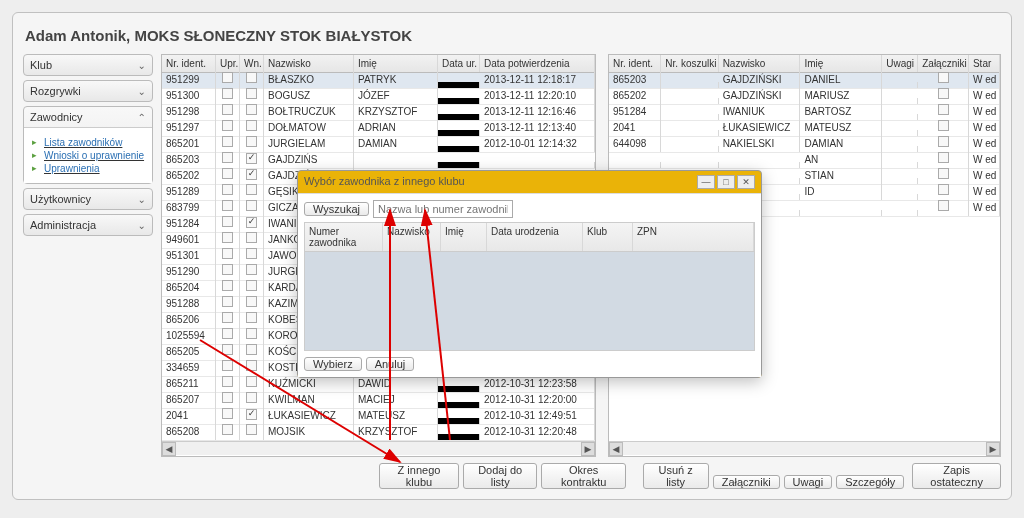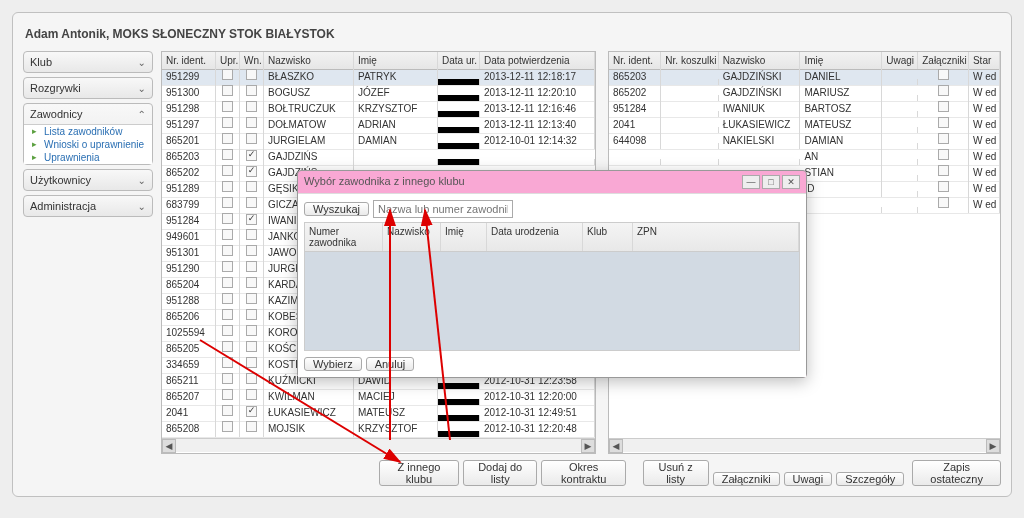--- a/index.html
+++ b/index.html
@@ -16,43 +16,44 @@
     overflow: hidden;
   }
   .frame {
     border: 1px solid #c0c0c0;
     border-radius: 6px;
     background: #f5f5f5;
     padding: 10px;
   }
   .page-title {
     font-weight: bold;
-    font-size: 12px;
+    font-size: 15px;
     color: #444;
     padding: 4px 2px 10px 2px;
   }
   .main-layout { display: flex; gap: 8px; }
   .sidebar { width: 130px; flex: 0 0 auto; }
   .accordion-item {
     border: 1px solid #bbb;
     border-radius: 4px;
     margin-bottom: 4px;
     background: linear-gradient(#f8f8f8,#e8e8e8);
   }
   .accordion-header {
     padding: 4px 6px;
     display: flex;
     justify-content: space-between;
     align-items: center;
     cursor: pointer;
   }
   .accordion-body {
     background: #fff;
-    padding: 0 6px;
+    padding: 8px 6px;
     border-top: 1px solid #ccc;
+    text-decoration: underline;
   }
   .accordion-body a {
     display: block;
     color: #2a6fb3;
     text-decoration: none;
     padding: 1px 0 1px 14px;
     font-size: 10px;
     position: relative;
   }
   .accordion-body a::before {
@@ -134,22 +135,22 @@
     padding:0 8px;
     font-size:11px;
     cursor:pointer;
     color:#333;
   }
   
   .modal {
     position: absolute;
     top: 170px;
     left: 297px;
-    width: 510px;
-    background: #f9a8d4;
+    width: 465px;
+    background: #eab308;
     border: 1px solid #999;
     border-radius: 4px;
     box-shadow: 0 4px 16px rgba(0,0,0,.25);
   }
   .modal-title {
     padding: 4px 6px;
     font-size: 11px;
     color: #555;
     display:flex;
     justify-content:space-between;

